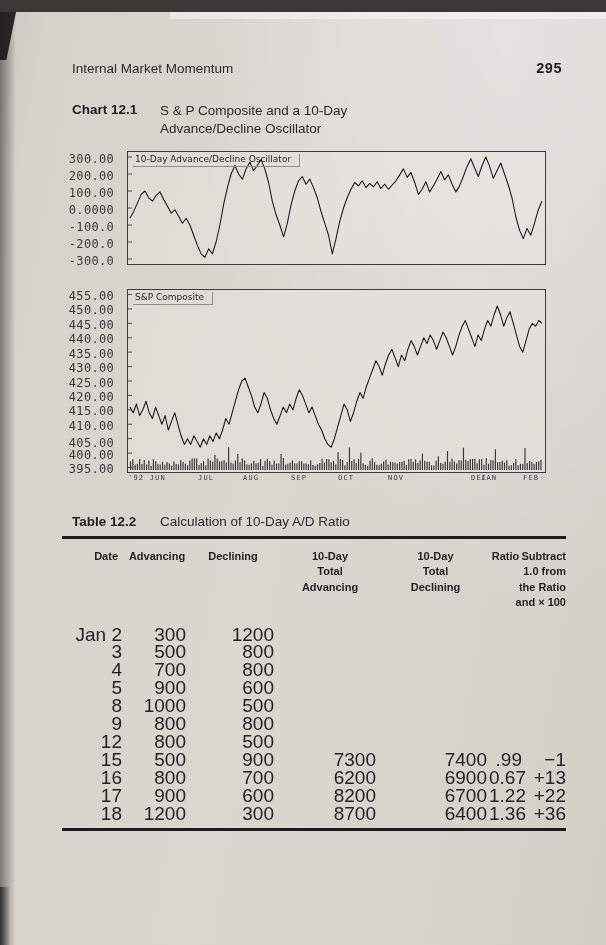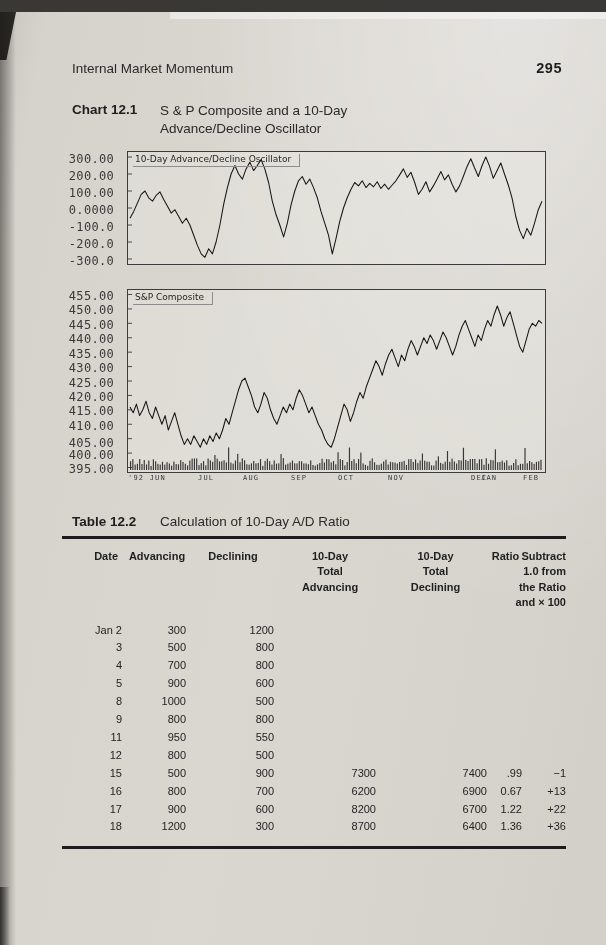--- a/index.html
+++ b/index.html
@@ -49,21 +49,21 @@
   .tcap-label{font-weight:bold;flex:none;width:88px;padding-left:10px;color:#1e1e1e;}
   .tcap-title{color:#2a2a2a;}
   .rule{height:2.6px;background:#1c1c1c;margin-top:7px;}
   .thead{display:grid;grid-template-columns:64px 62px 90px 104px 107px 33px 44px;
     margin-top:10px;font-weight:bold;font-size:11px;line-height:15.5px;color:#1f1f1f;}
   .hcell{display:flex;flex-direction:column;}
   .hcell span{white-space:nowrap;}
   .hcell.hc{align-items:center;}
   .hcell.hr{align-items:flex-end;}
   .hcell.hd{align-items:flex-end;padding-right:8px;}
-  .tbody{margin-top:13px;font-size:11px;color:#232323;}
+  .tbody{margin-top:13px;font-size:19px;color:#232323;}
   .trow{display:grid;grid-template-columns:64px 62px 90px 104px 107px 33px 44px;height:17.9px;}
   .trow div{text-align:right;white-space:nowrap;}
   .td0{padding-right:4px;}
   .td1{padding-right:2px;}
   .td2{padding-right:4px;}
   .td3{padding-right:6px;}
   .td4{padding-right:2px;}
   .rule2{margin-top:8px;}
 </style>
 </head>
@@ -421,29 +421,20 @@
         <div class="trow">
           <div class="td0">9</div>
           <div class="td1">800</div>
           <div class="td2">800</div>
           <div class="td3"></div>
           <div class="td4"></div>
           <div class="td5"></div>
           <div class="td6"></div>
         </div>
         <div class="trow">
-          <div class="td0">11</div>
-          <div class="td1">950</div>
-          <div class="td2">550</div>
-          <div class="td3"></div>
-          <div class="td4"></div>
-          <div class="td5"></div>
-          <div class="td6"></div>
-        </div>
-        <div class="trow">
           <div class="td0">12</div>
           <div class="td1">800</div>
           <div class="td2">500</div>
           <div class="td3"></div>
           <div class="td4"></div>
           <div class="td5"></div>
           <div class="td6"></div>
         </div>
         <div class="trow">
           <div class="td0">15</div>

